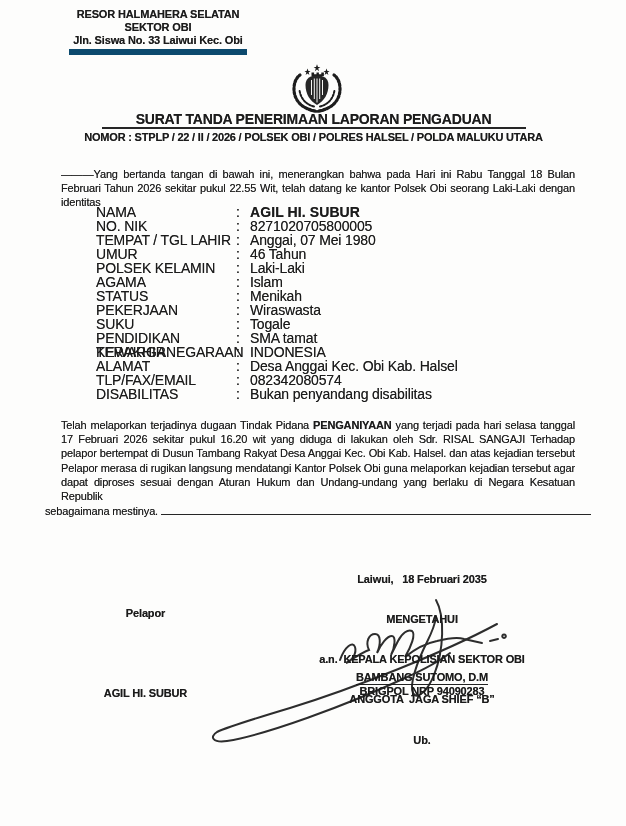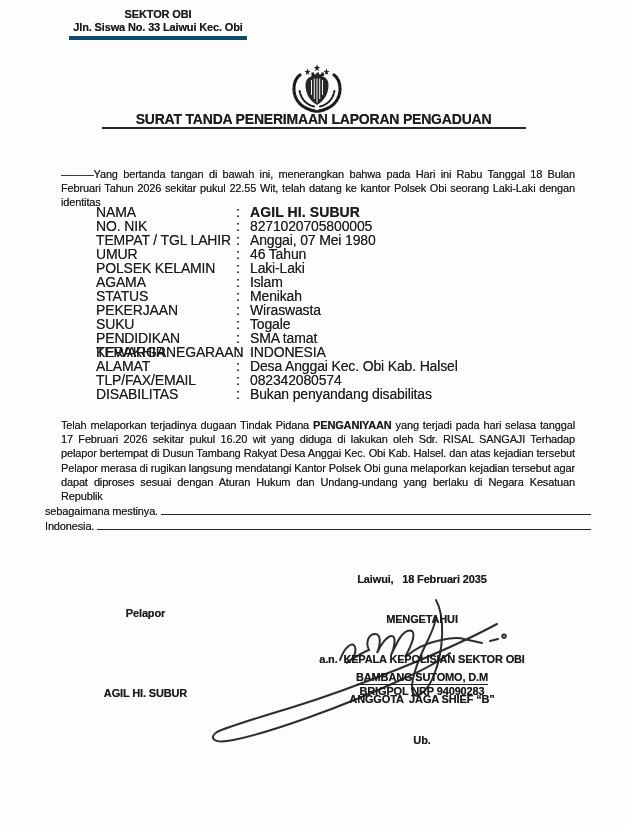--- a/index.html
+++ b/index.html
@@ -7,21 +7,21 @@
     position:relative; width:626px; height:826px; overflow:hidden;
     background:#fdfdfc; color:#1b1b1b;
     font-family:"Liberation Sans", sans-serif;
     text-shadow:0 0 0.45px rgba(25,25,25,0.65);
     letter-spacing:-0.15px;
   }
 
   
   .letterhead { position:absolute; top:8px; left:50px; width:216px; text-align:center;
                 font-weight:700; font-size:11px; line-height:13px; }
-  .letterhead .addr { display:inline-block; padding:0 4px 2px 4px; border-bottom:4px solid #0c4a6e;text-align:center; }
+  .letterhead .addr { display:inline-block; padding:0 4px 2px 4px; border-bottom:6px solid #0c4a6e;text-align:center; }
 
   
   .emblem { position:absolute; left:286px; top:62px; width:62px; height:56px; }
 
   
   .title-block { position:absolute; top:113px; left:41px; width:545px; text-align:center; }
   .doc-title { font-weight:700; font-size:14px; line-height:13px; letter-spacing:-0.2px; }
   .title-rule { height:2px; background:#262626; width:424px; margin:1px auto 2px auto; }
   .doc-number { font-weight:700; font-size:11px; line-height:12px; letter-spacing:-0.2px; }
 
@@ -54,20 +54,21 @@
   .sig-name-block .officer-name { display:inline-block; border-bottom:1.6px solid #222; padding-bottom:0px; }
 
   .signature-svg { position:absolute; left:205px; top:590px; width:310px; height:160px; }
 </style>
 </head>
 <body>
 
 <div class="page">
 
   <div class="letterhead">
+    <div>RESOR HALMAHERA SELATAN</div>
     <div>SEKTOR OBI</div>
     <div class="addr">Jln. Siswa No. 33 Laiwui Kec. Obi</div>
   </div>
 
   <svg class="emblem" viewBox="0 0 62 56" xmlns="http://www.w3.org/2000/svg">
     <g fill="#1d1d1d">
       <path transform="translate(31,6)" d="M0,-3.8 L1,-1.1 3.4,-1.1 1.2,0.6 2.1,3.2 0,1.6 -2.1,3.2 -1.2,0.6 -3.4,-1.1 -1,-1.1 Z"></path>
       <path transform="translate(21.5,10)" d="M0,-3.4 L0.9,-1 3,-1 1.1,0.5 1.9,2.9 0,1.4 -1.9,2.9 -1.1,0.5 -3,-1 -0.9,-1 Z"></path>
       <path transform="translate(40.5,10)" d="M0,-3.4 L0.9,-1 3,-1 1.1,0.5 1.9,2.9 0,1.4 -1.9,2.9 -1.1,0.5 -3,-1 -0.9,-1 Z"></path>
     </g>
@@ -85,20 +86,21 @@
       <line x1="28.3" y1="16.5" x2="28.3" y2="37"></line>
       <line x1="31" y1="16.5" x2="31" y2="40.5"></line>
       <line x1="33.7" y1="16.5" x2="33.7" y2="37"></line>
       <line x1="36.5" y1="18" x2="36.5" y2="33"></line>
     </g>
   </svg>
 
   <div class="title-block">
     <div class="doc-title">SURAT TANDA PENERIMAAN LAPORAN PENGADUAN</div>
     <div class="title-rule"></div>
+    <div class="doc-number">NOMOR : STPLP / 22 / II / 2026 / POLSEK OBI / POLRES HALSEL / POLDA MALUKU UTARA</div>
   </div>
 
   <div class="para" style="top:151px;">
     <p><span>———Yang bertanda tangan di bawah ini, menerangkan bahwa pada Hari ini Rabu Tanggal 18 Bulan Februari Tahun 2026 sekitar pukul 22.55 Wit, telah datang ke kantor Polsek Obi seorang Laki-Laki dengan identitas</span></p>
   </div>
 
   <div class="id-table">
     <div class="id-row">
         <span class="id-label">NAMA</span>
         <span class="id-colon">:</span>
@@ -168,24 +170,20 @@
         <span class="id-label">DISABILITAS</span>
         <span class="id-colon">:</span>
         <span class="id-value">Bukan penyandang disabilitas</span>
       </div>
   </div>
 
   <div class="para" style="top:402px;">
     <p>
       <span>Telah melaporkan terjadinya dugaan Tindak Pidana </span><span class="bold">PENGANIYAAN</span><span> yang terjadi pada hari selasa tanggal 17 Februari 2026 sekitar pukul 16.20 wit yang diduga di lakukan oleh Sdr. RISAL SANGAJI Terhadap pelapor bertempat di Dusun Tambang Rakyat Desa Anggai Kec. Obi Kab. Halsel. dan atas kejadian tersebut Pelapor merasa di rugikan langsung mendatangi Kantor Polsek Obi guna melaporkan kejadian tersebut agar dapat diproses sesuai dengan Aturan Hukum dan Undang-undang yang berlaku di Negara Kesatuan Republik</span>
     </p>
-    <div class="fill-line">
-      <span class="txt">Indonesia.</span>
-      <span class="dash-rule"></span>
-    </div>
   </div>
 
   <div class="para" style="top:504px;">
     <div class="fill-line">
       <span class="txt">sebagaimana mestinya.</span>
       <span class="dash-rule"></span>
     </div>
   </div>
 
   <div class="sig-left">

